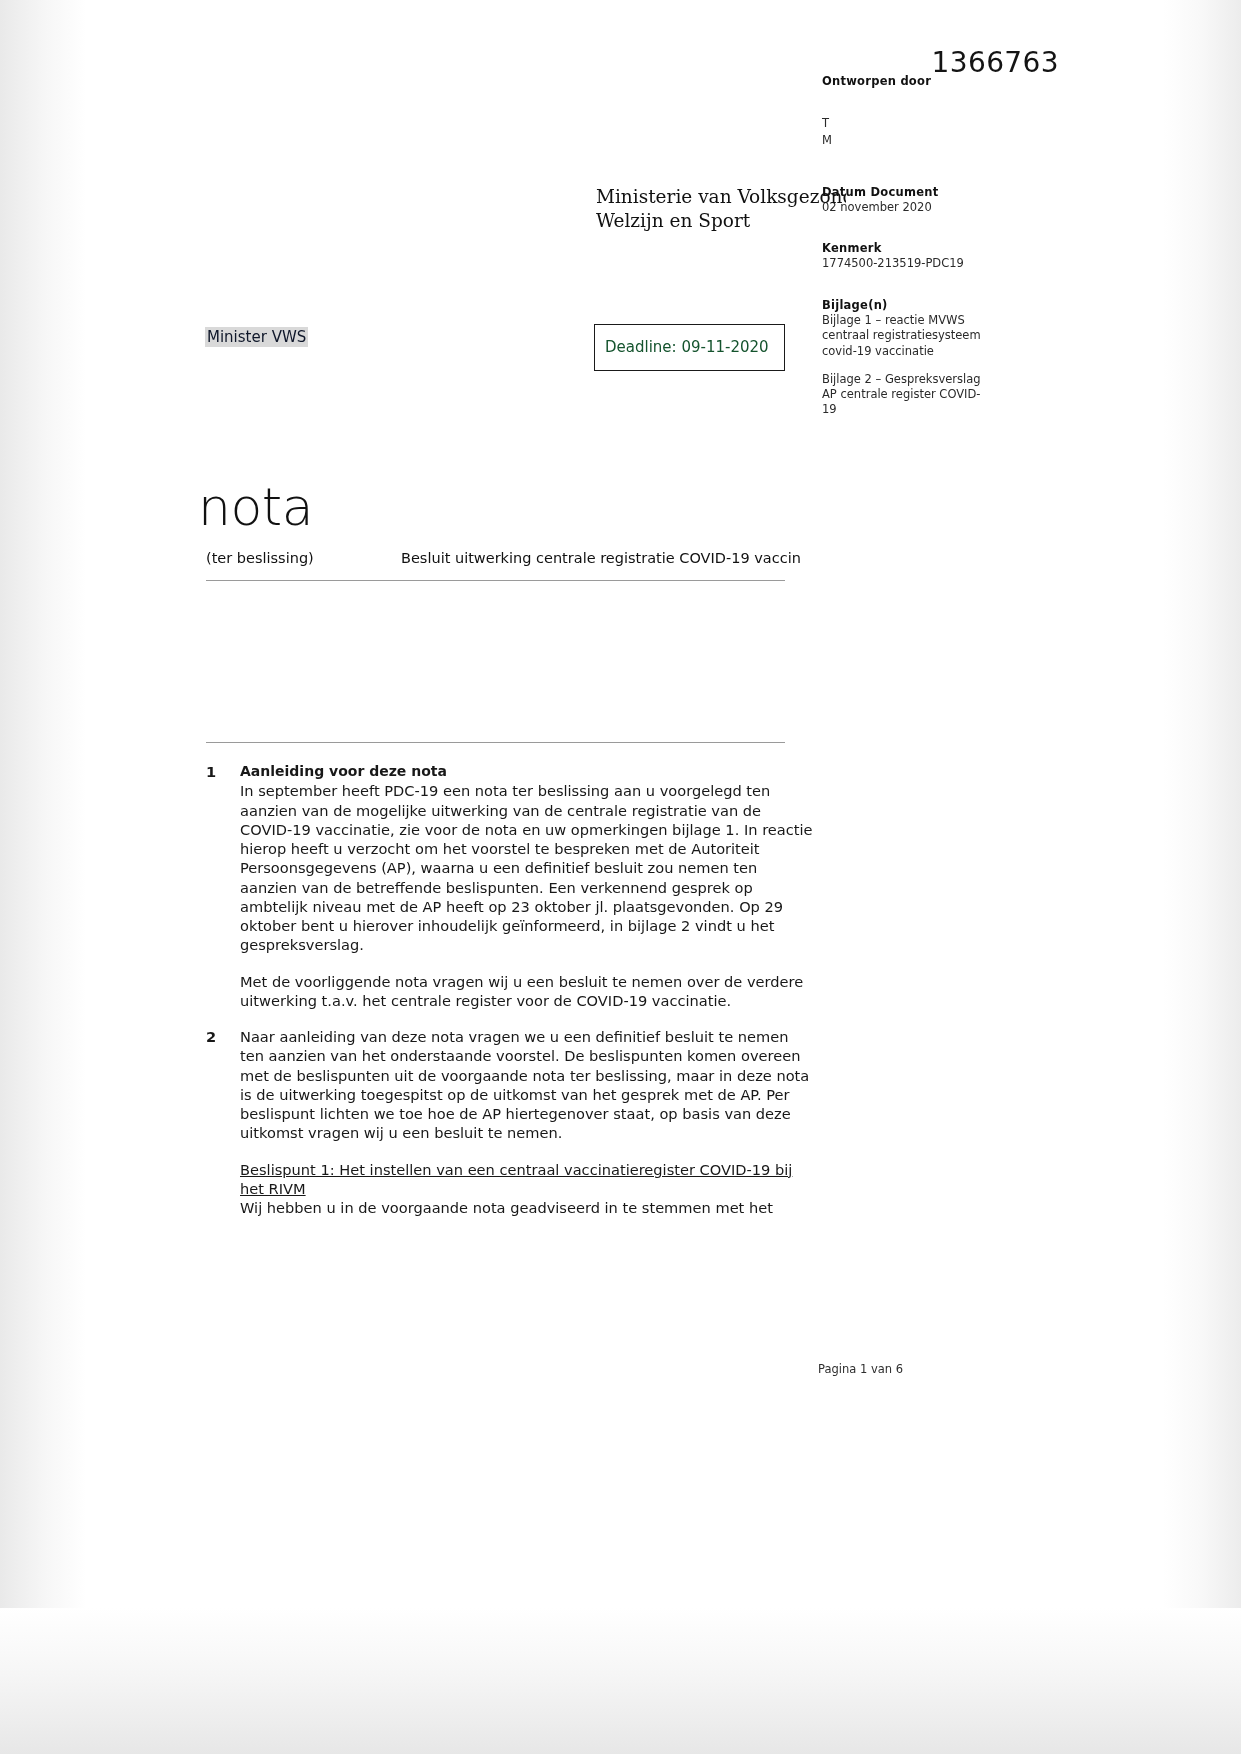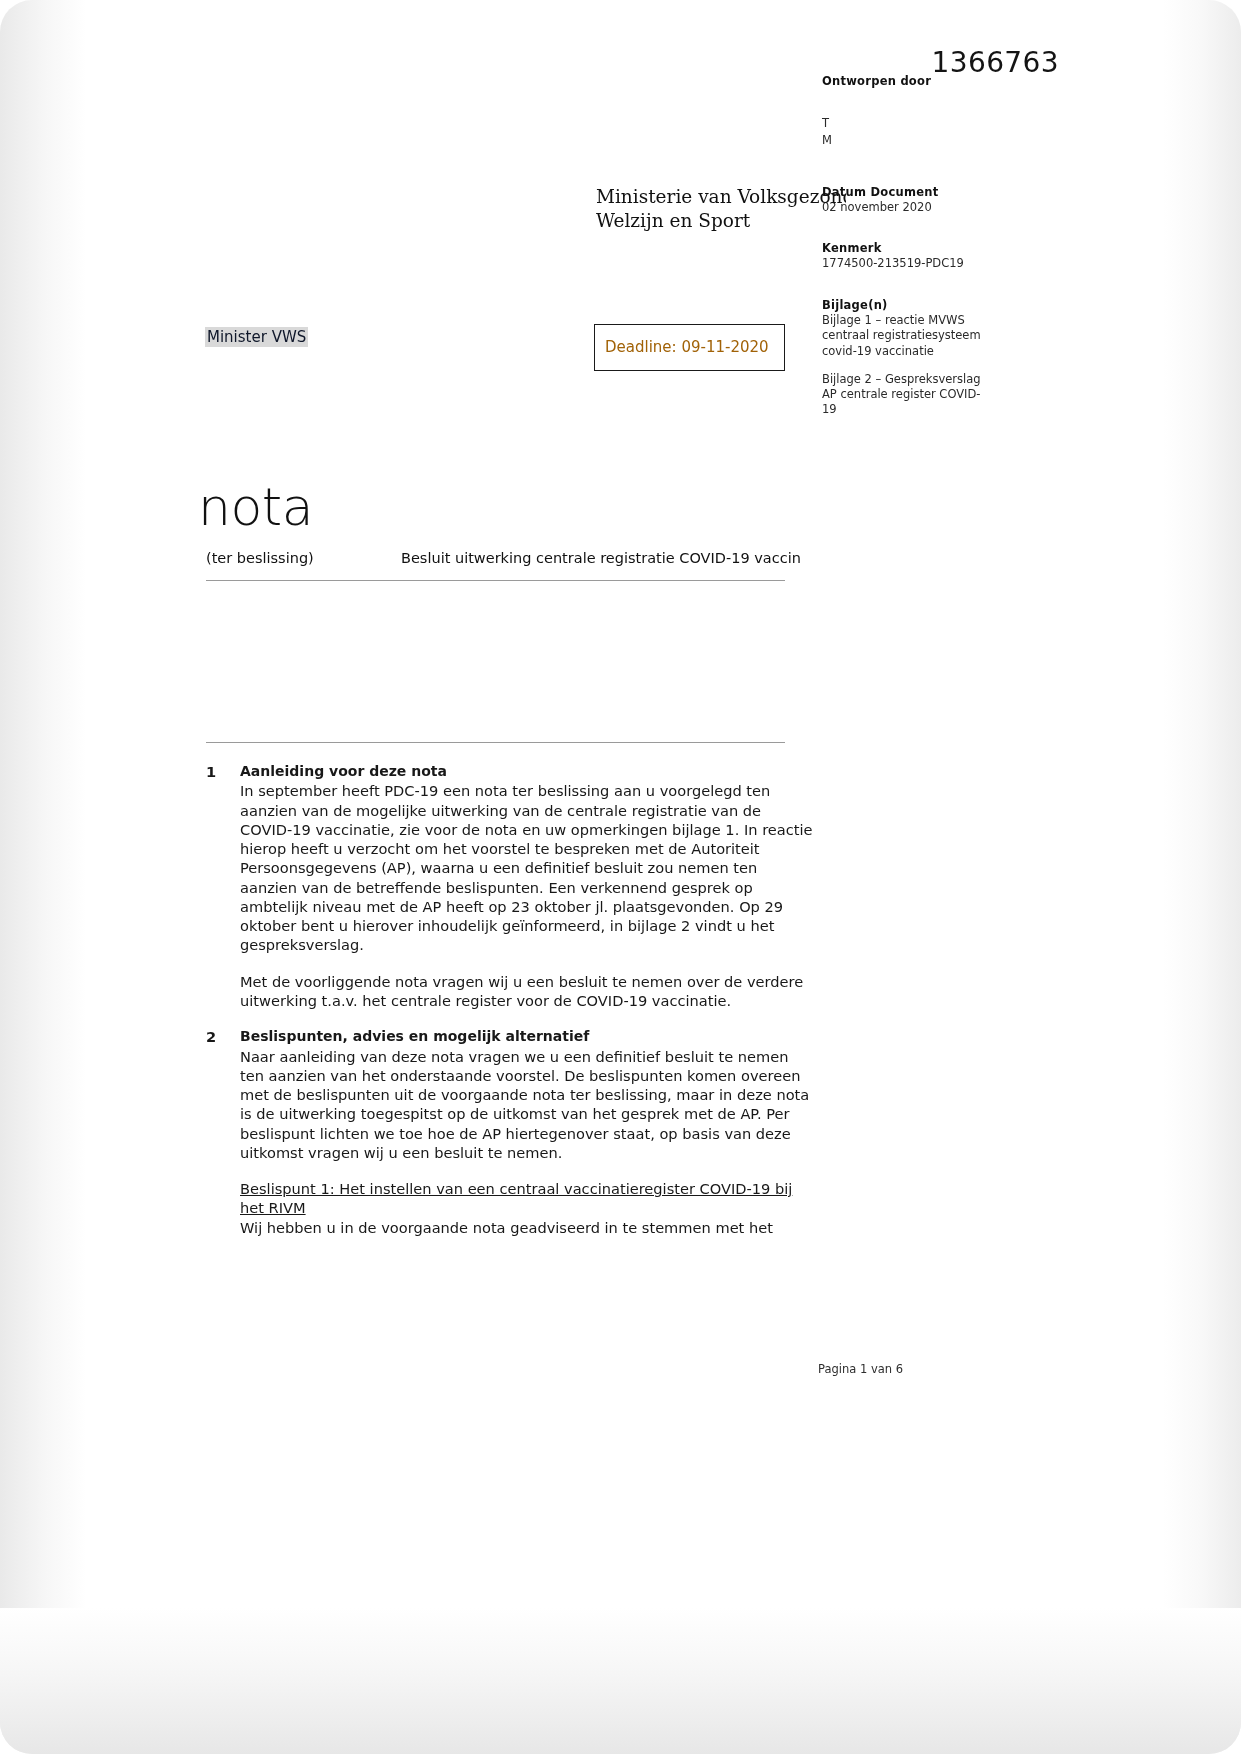--- a/index.html
+++ b/index.html
@@ -10,21 +10,20 @@
   body {
     font-family: "DejaVu Sans", sans-serif;
     color: #1a1a1a;
   }
   .page {
     position: relative;
     width: 1241px;
     height: 1754px;
     background: #ffffff;
     overflow: hidden;
-    border-radius: 32px;
   }
   
   .scan-edge-left {
     position: absolute;
     left: 0; top: 0;
     width: 86px; height: 1754px;
     background: linear-gradient(to right, #e9e9e9 0%, #f7f7f7 55%, #ffffff 100%);
   }
   .scan-edge-right {
     position: absolute;
@@ -108,21 +107,21 @@
     width: 191px;
     height: 47px;
     border: 1.5px solid #1a1a1a;
     box-sizing: border-box;
   }
   .deadline-text {
     position: absolute;
     left: 10px;
     top: 13px;
     font-size: 15px;
-    color: #a16207;
+    color: #14532d;
   }
 
   
   .nota-title {
     position: absolute;
     left: 198px;
     top: 477px;
     font-size: 52px;
     font-weight: 300;
     letter-spacing: -0.5px;
@@ -270,21 +269,20 @@
 
     <div class="sec">
       <span class="sec-num">1</span>
       <div class="sec-head">Aanleiding voor deze nota</div>
       <p class="para">In september heeft PDC-19 een nota ter beslissing aan u voorgelegd ten aanzien van de mogelijke uitwerking van de centrale registratie van de COVID-19 vaccinatie, zie voor de nota en uw opmerkingen bijlage 1. In reactie hierop heeft u verzocht om het voorstel te bespreken met de Autoriteit Persoonsgegevens (AP), waarna u een definitief besluit zou nemen ten aanzien van de betreffende beslispunten. Een verkennend gesprek op ambtelijk niveau met de AP heeft op 23 oktober jl. plaatsgevonden. Op 29 oktober bent u hierover inhoudelijk geïnformeerd, in bijlage 2 vindt u het gespreksverslag.</p>
       <p class="para">Met de voorliggende nota vragen wij u een besluit te nemen over de verdere uitwerking t.a.v. het centrale register voor de COVID-19 vaccinatie.</p>
     </div>
 
     <div class="sec" style="margin-top:17px;">
       <span class="sec-num">2</span>
-      <div class="sec-head">Beslispunten, advies en mogelijk alternatief</div>
       <p class="para">Naar aanleiding van deze nota vragen we u een definitief besluit te nemen ten aanzien van het onderstaande voorstel. De beslispunten komen overeen met de beslispunten uit de voorgaande nota ter beslissing, maar in deze nota is de uitwerking toegespitst op de uitkomst van het gesprek met de AP. Per beslispunt lichten we toe hoe de AP hiertegenover staat, op basis van deze uitkomst vragen wij u een besluit te nemen.</p>
       <p class="sub-head">Beslispunt 1: Het instellen van een centraal vaccinatieregister COVID-19 bij het RIVM</p>
       <p class="para after-subhead">Wij hebben u in de voorgaande nota geadviseerd in te stemmen met het</p>
     </div>
 
   </div>
 
   <div class="footer">Pagina 1 van 6</div>
 
 </div>

